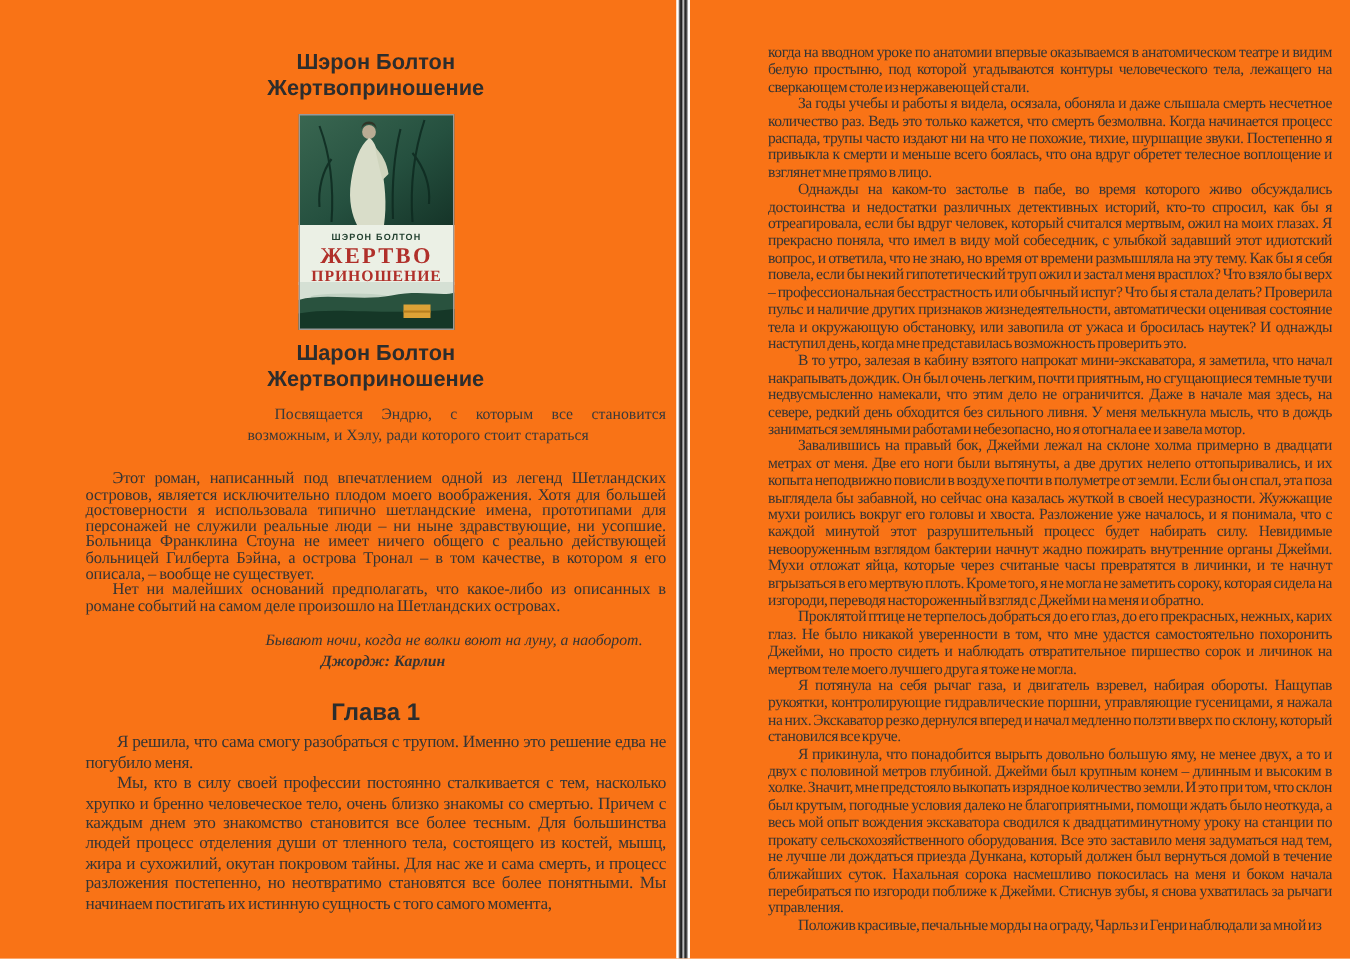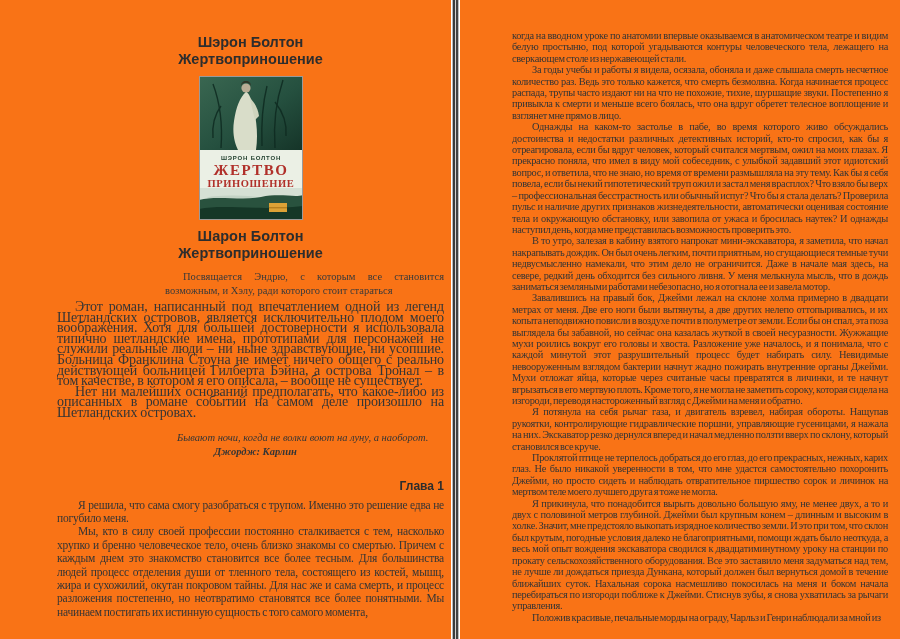--- a/index.html
+++ b/index.html
@@ -22,29 +22,29 @@
     font-size:14.5px;line-height:17px;text-align:center;color:#2d2d2d;}
   .title-top{margin:0 0 0 0;}
   .cover{display:block;margin:8px auto 0 auto;width:104px;height:144px;}
   .title-mid{margin-top:8px;}
 
   .dedication{margin:8px 0 0 108px;font-size:10.5px;
     line-height:14px;text-align:justify;text-indent:18px;color:#3a3a3a;}
 
   .note-heading{margin:14px 0 0 0;text-align:center;font-weight:bold;
     font-size:11px;line-height:11.5px;}
-  .note-paras{margin-top:4px;font-size:14px;line-height:10.6px;
+  .note-paras{margin-top:16px;font-size:11px;line-height:10.6px;
     text-align:justify;letter-spacing:-0.1px;word-spacing:-0.6px;}
   .note-paras p{margin:0;text-indent:18px;}
 
   .epigraph{margin:12px 0 0 120px;font-size:10.5px;line-height:14px;}
   .epigraph .quote{font-style:italic;}
   .epigraph .attr{font-style:italic;font-weight:bold;margin-left:37px;}
 
-  .chapter-heading{margin-top:20px;font-size:12px;line-height:14px;text-align:right;}
+  .chapter-heading{margin-top:20px;font-size:16px;line-height:14px;}
   .chapter-paras{margin-top:6px;font-size:11.5px;line-height:13.4px;
     text-align:justify;letter-spacing:-0.2px;word-spacing:-0.8px;}
   .chapter-paras p{margin:0;text-indent:21px;}
 
   
   .cover-author-txt{font-family:"Liberation Sans", sans-serif;font-weight:bold;
     font-size:6px;letter-spacing:0.8px;fill:#22402f;}
   .cover-title1{font-family:"Liberation Serif", serif;font-weight:bold;
     font-size:15px;letter-spacing:1.5px;fill:#b0302a;}
   .cover-title2{font-family:"Liberation Serif", serif;font-weight:bold;
@@ -131,19 +131,19 @@
   </div>
 
   <div class="spine"></div>
 
   <div class="page page-right">
     <p class="noindent">когда на вводном уроке по анатомии впервые оказываемся в анатомическом театре и видим белую простыню, под которой угадываются контуры человеческого тела, лежащего на сверкающем столе из нержавеющей стали.</p>
     <p>За годы учебы и работы я видела, осязала, обоняла и даже слышала смерть несчетное количество раз. Ведь это только кажется, что смерть безмолвна. Когда начинается процесс распада, трупы часто издают ни на что не похожие, тихие, шуршащие звуки. Постепенно я привыкла к смерти и меньше всего боялась, что она вдруг обретет телесное воплощение и взглянет мне прямо в лицо.</p>
     <p>Однажды на каком-то застолье в пабе, во время которого живо обсуждались достоинства и недостатки различных детективных историй, кто-то спросил, как бы я отреагировала, если бы вдруг человек, который считался мертвым, ожил на моих глазах. Я прекрасно поняла, что имел в виду мой собеседник, с улыбкой задавший этот идиотский вопрос, и ответила, что не знаю, но время от времени размышляла на эту тему. Как бы я себя повела, если бы некий гипотетический труп ожил и застал меня врасплох? Что взяло бы верх – профессиональная бесстрастность или обычный испуг? Что бы я стала делать? Проверила пульс и наличие других признаков жизнедеятельности, автоматически оценивая состояние тела и окружающую обстановку, или завопила от ужаса и бросилась наутек? И однажды наступил день, когда мне представилась возможность проверить это.</p>
     <p>В то утро, залезая в кабину взятого напрокат мини-экскаватора, я заметила, что начал накрапывать дождик. Он был очень легким, почти приятным, но сгущающиеся темные тучи недвусмысленно намекали, что этим дело не ограничится. Даже в начале мая здесь, на севере, редкий день обходится без сильного ливня. У меня мелькнула мысль, что в дождь заниматься земляными работами небезопасно, но я отогнала ее и завела мотор.</p>
     <p>Завалившись на правый бок, Джейми лежал на склоне холма примерно в двадцати метрах от меня. Две его ноги были вытянуты, а две других нелепо оттопыривались, и их копыта неподвижно повисли в воздухе почти в полуметре от земли. Если бы он спал, эта поза выглядела бы забавной, но сейчас она казалась жуткой в своей несуразности. Жужжащие мухи роились вокруг его головы и хвоста. Разложение уже началось, и я понимала, что с каждой минутой этот разрушительный процесс будет набирать силу. Невидимые невооруженным взглядом бактерии начнут жадно пожирать внутренние органы Джейми. Мухи отложат яйца, которые через считаные часы превратятся в личинки, и те начнут вгрызаться в его мертвую плоть. Кроме того, я не могла не заметить сороку, которая сидела на изгороди, переводя настороженный взгляд с Джейми на меня и обратно.</p>
+    <p>Проклятой птице не терпелось добраться до его глаз, до его прекрасных, нежных, карих глаз. Не было никакой уверенности в том, что мне удастся самостоятельно похоронить Джейми, но просто сидеть и наблюдать отвратительное пиршество сорок и личинок на мертвом теле моего лучшего друга я тоже не могла.</p>
     <p>Я потянула на себя рычаг газа, и двигатель взревел, набирая обороты. Нащупав рукоятки, контролирующие гидравлические поршни, управляющие гусеницами, я нажала на них. Экскаватор резко дернулся вперед и начал медленно ползти вверх по склону, который становился все круче.</p>
-    <p>Проклятой птице не терпелось добраться до его глаз, до его прекрасных, нежных, карих глаз. Не было никакой уверенности в том, что мне удастся самостоятельно похоронить Джейми, но просто сидеть и наблюдать отвратительное пиршество сорок и личинок на мертвом теле моего лучшего друга я тоже не могла.</p>
     <p>Я прикинула, что понадобится вырыть довольно большую яму, не менее двух, а то и двух с половиной метров глубиной. Джейми был крупным конем – длинным и высоким в холке. Значит, мне предстояло выкопать изрядное количество земли. И это при том, что склон был крутым, погодные условия далеко не благоприятными, помощи ждать было неоткуда, а весь мой опыт вождения экскаватора сводился к двадцатиминутному уроку на станции по прокату сельскохозяйственного оборудования. Все это заставило меня задуматься над тем, не лучше ли дождаться приезда Дункана, который должен был вернуться домой в течение ближайших суток. Нахальная сорока насмешливо покосилась на меня и боком начала перебираться по изгороди поближе к Джейми. Стиснув зубы, я снова ухватилась за рычаги управления.</p>
     <p>Положив красивые, печальные морды на ограду, Чарльз и Генри наблюдали за мной из</p>
   </div>
 
 </div>
 
 </body></html>

